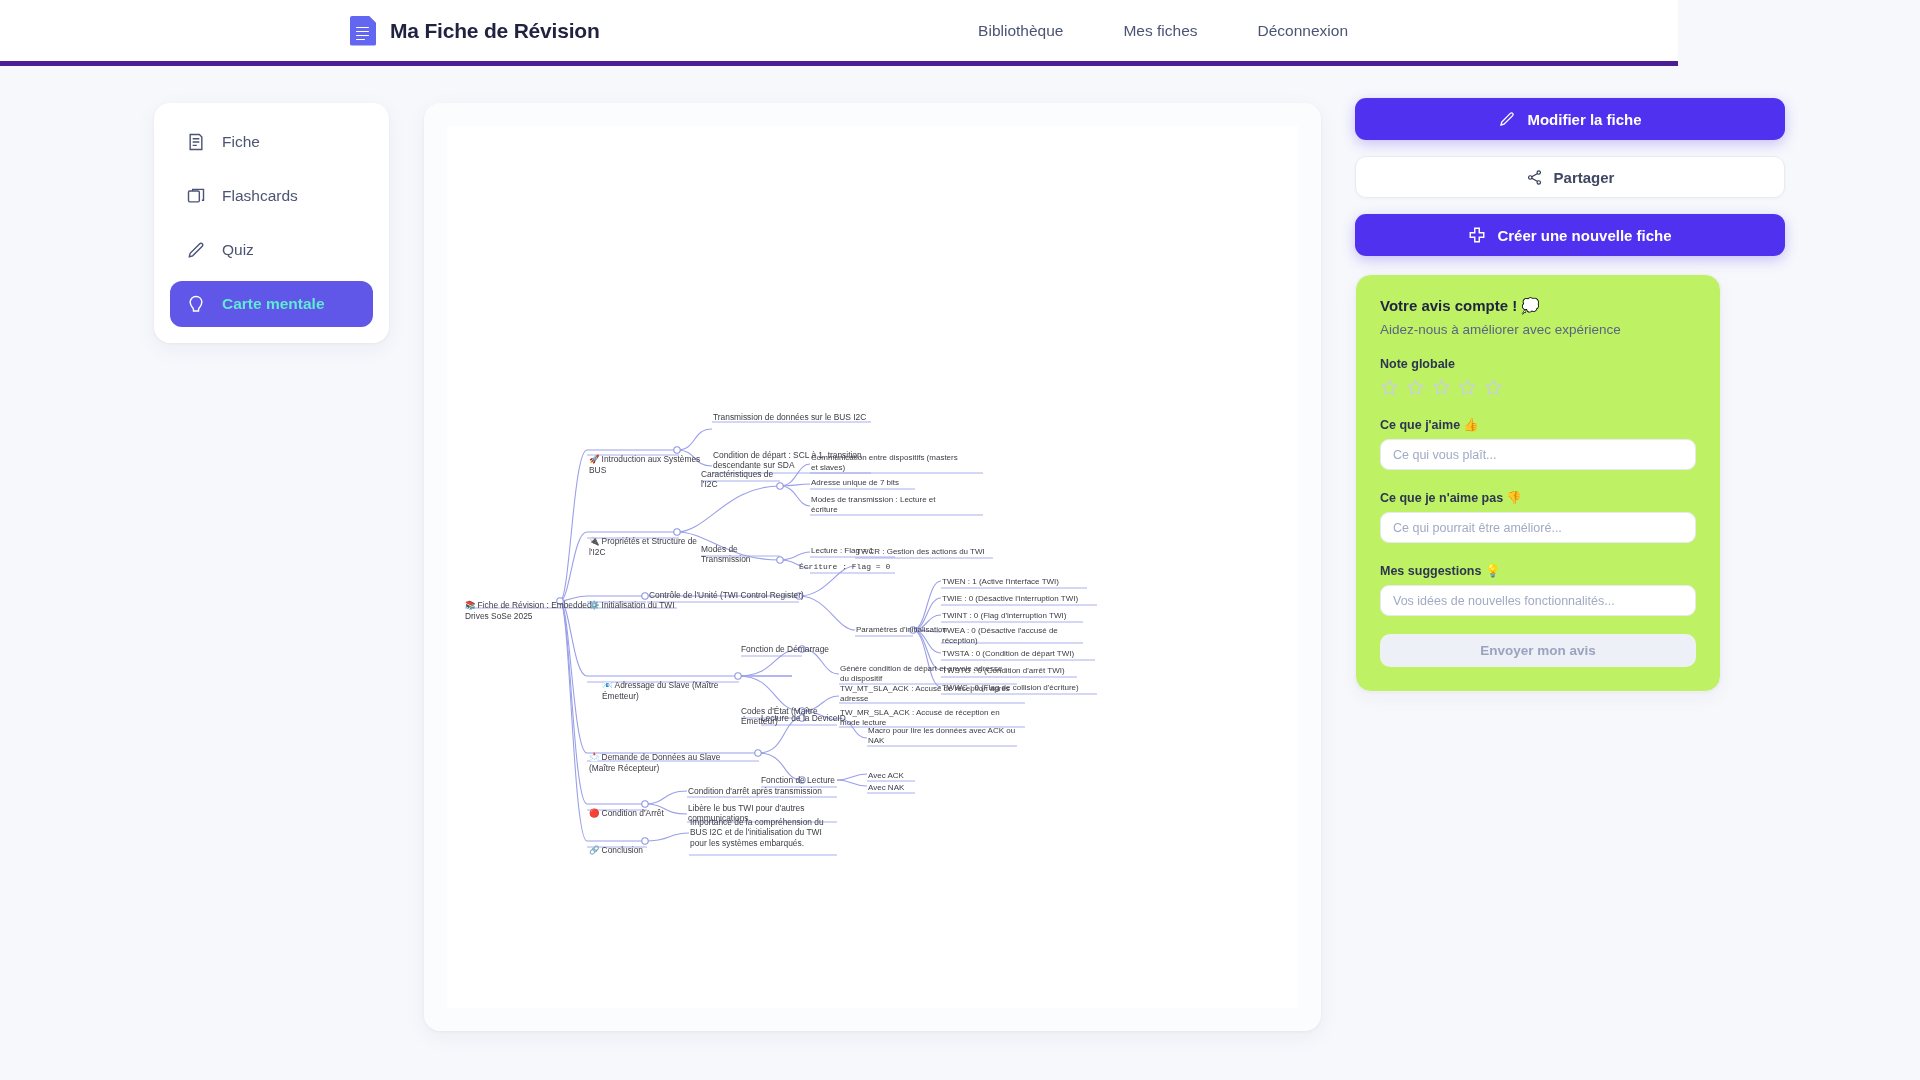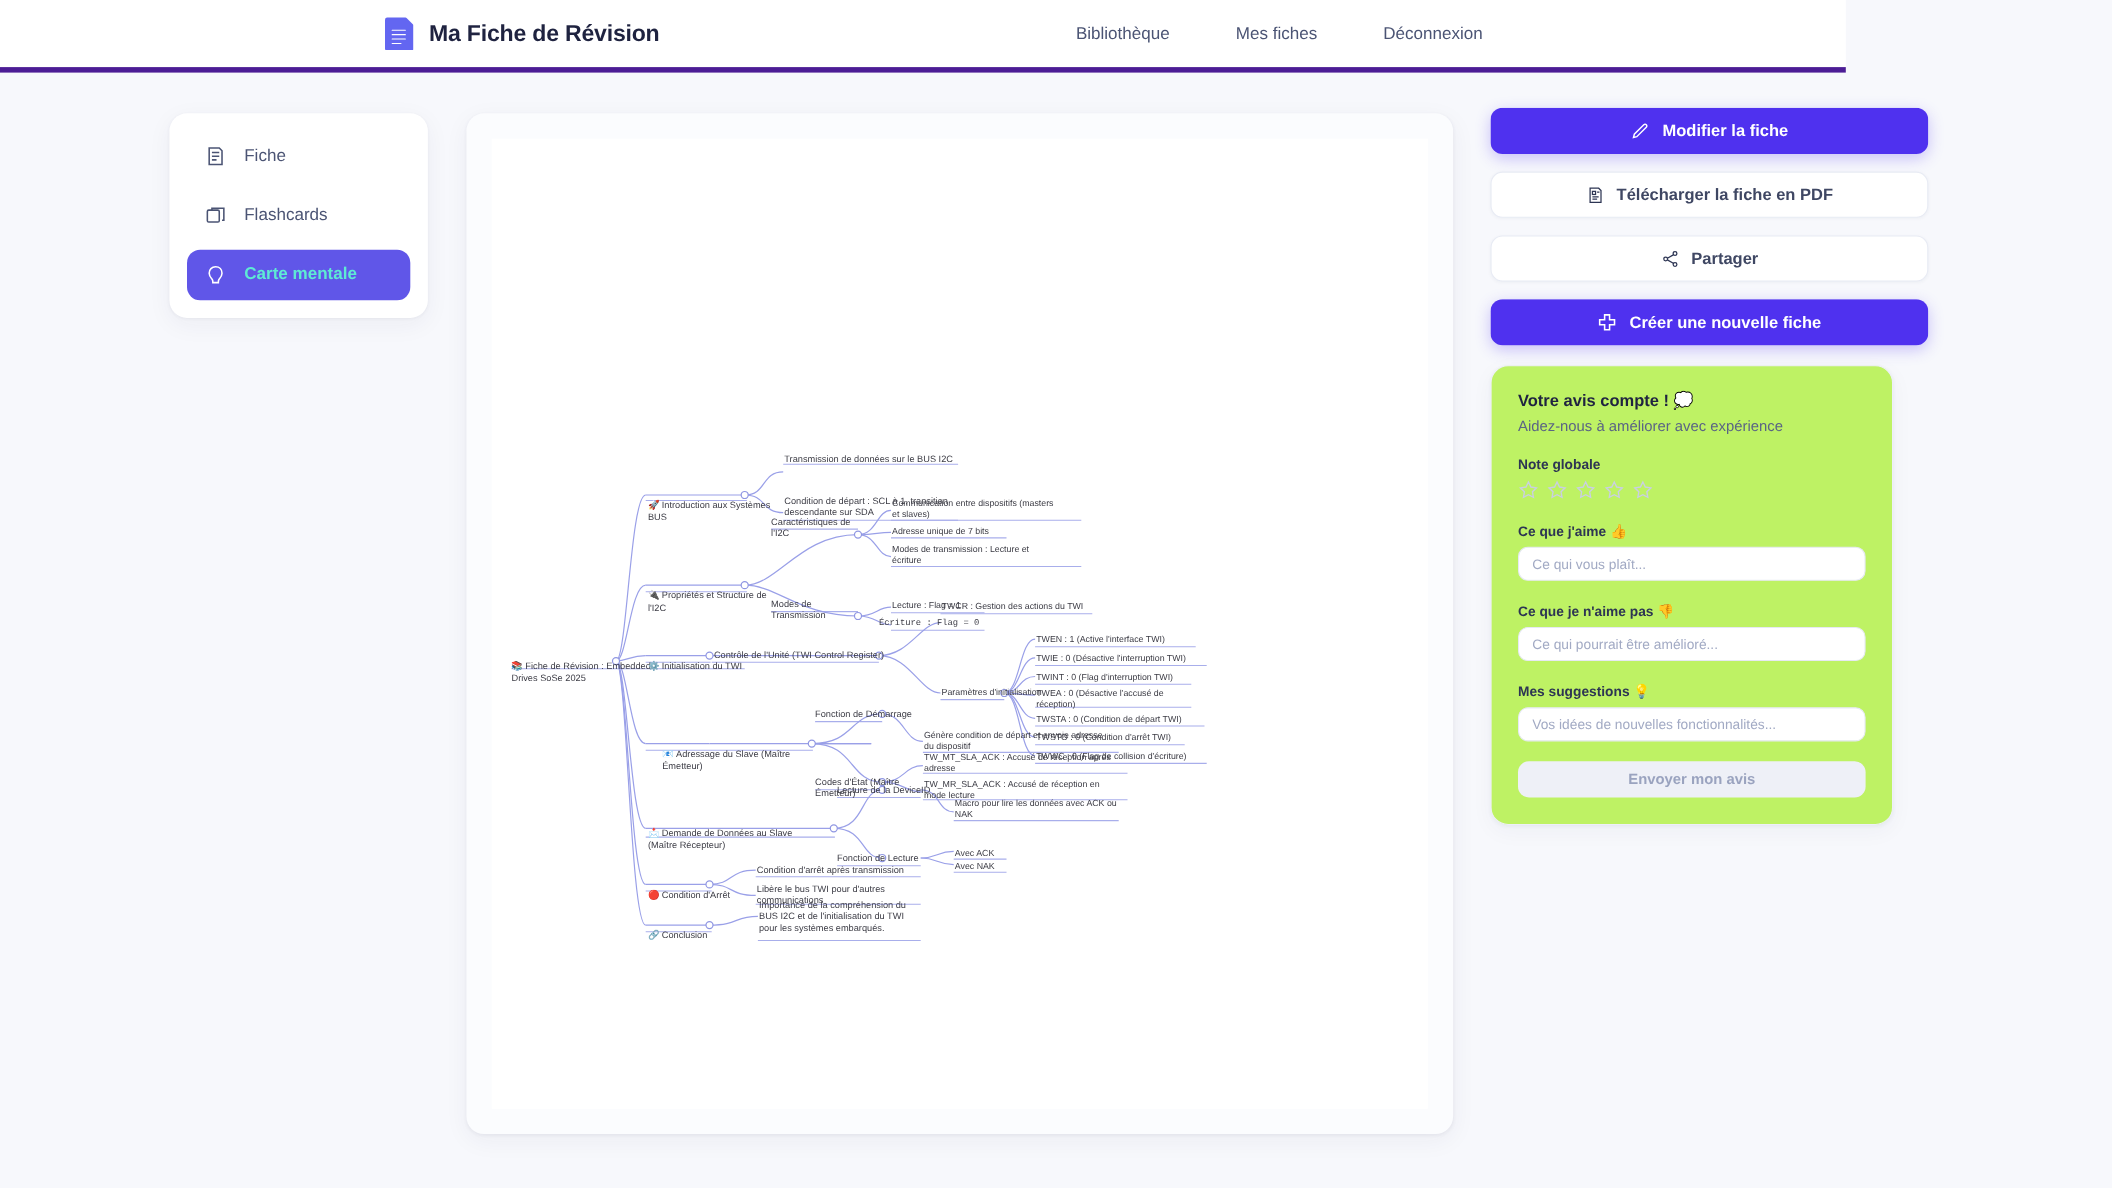--- a/index.html
+++ b/index.html
@@ -87,21 +87,21 @@
   .mm-root   { font-size: 8.4px; }
   .mm-l1     { font-size: 8.4px; }
   .mm-l2     { font-size: 8.4px; }
   .mm-l3     { font-size: 8.0px; }
   .mm-emoji  { font-size: 8.5px; margin-right: 2px; }
 
   
   .right-col { position: absolute; left: 1355px; top: 98px; width: 366px; }
 
   .btn {
-    width: 398px; height: 42px;
+    width: 430px; height: 42px;
     display: flex; align-items: center; justify-content: center; gap: 11px;
     border-radius: 11px; font-size: 15px; font-weight: 600;
     cursor: pointer; margin-bottom: 16px; border: 1px solid transparent;
   }
   .btn-primary { background: #4f31ef; color: #ffffff; box-shadow: 0 4px 14px rgba(79,49,239,.28); }
   .btn-ghost   { background: #ffffff; color: #3f4763; border: 1px solid #e8ebf4;
                  box-shadow: 0 1px 3px rgba(30,40,80,.04); }
   .btn svg { display: block; }
 
   .feedback {
@@ -168,20 +168,26 @@
   </div>
 
   <div class="nav-item">
     <svg class="nav-ico" viewBox="0 0 24 24" fill="none" stroke="#4b5474" stroke-width="1.7">
       <rect x="3" y="6" width="13" height="13" rx="1.5"></rect>
         <path d="M8 6V4h13v13h-2"></path>
     </svg>
     <span>Flashcards</span>
   </div>
 
+  <div class="nav-item">
+    <svg class="nav-ico" viewBox="0 0 24 24" fill="none" stroke="#4b5474" stroke-width="1.7">
+      <path d="M4 20l1-4L16.5 4.5a2 2 0 1 1 3 3L8 19l-4 1z"></path>
+    </svg>
+    <span>Quiz</span>
+  </div>
 
   <div class="nav-item active">
     <svg class="nav-ico" viewBox="0 0 24 24" fill="none" stroke="#ffffff" stroke-width="1.7">
       <path d="M12 3c4.2 0 7 3 7 7 0 3.3-2.3 5.6-3.4 7-.6.8-.6 2-.6 3.3H9c0-1.3 0-2.5-.6-3.3C7.3 15.6 5 13.3 5 10c0-4 2.8-7 7-7z"></path>
     </svg>
     <span>Carte mentale</span>
   </div>
 </div>
 
 <div class="map-card">
@@ -383,28 +389,20 @@
 
 <div class="right-col">
 
   <div class="btn btn-primary">
     <svg width="18" height="18" viewBox="0 0 24 24" fill="none" stroke="#ffffff" stroke-width="1.8">
       <path d="M4 20l1-4L16.5 4.5a2 2 0 1 1 3 3L8 19l-4 1z"></path>
     </svg>
     <span>Modifier la fiche</span>
   </div>
 
-  <div class="btn btn-ghost">
-    <svg width="17" height="17" viewBox="0 0 24 24" fill="none" stroke="#2d3553" stroke-width="1.6">
-      <path d="M5 3h11l3 3v15H5z"></path>
-        <rect x="8" y="7" width="4" height="4"></rect>
-        <path d="M14 8h3M8 14h8M8 17h6"></path>
-    </svg>
-    <span>Télécharger la fiche en PDF</span>
-  </div>
 
   <div class="btn btn-ghost">
     <svg width="17" height="17" viewBox="0 0 24 24" fill="none" stroke="#2d3553" stroke-width="1.6">
       <circle cx="18" cy="5" r="2.4"></circle>
         <circle cx="6" cy="12" r="2.4"></circle>
         <circle cx="18" cy="19" r="2.4"></circle>
       <path d="M8.2 10.9l7.6-4.3M8.2 13.1l7.6 4.3"></path>
     </svg>
     <span>Partager</span>
   </div>

